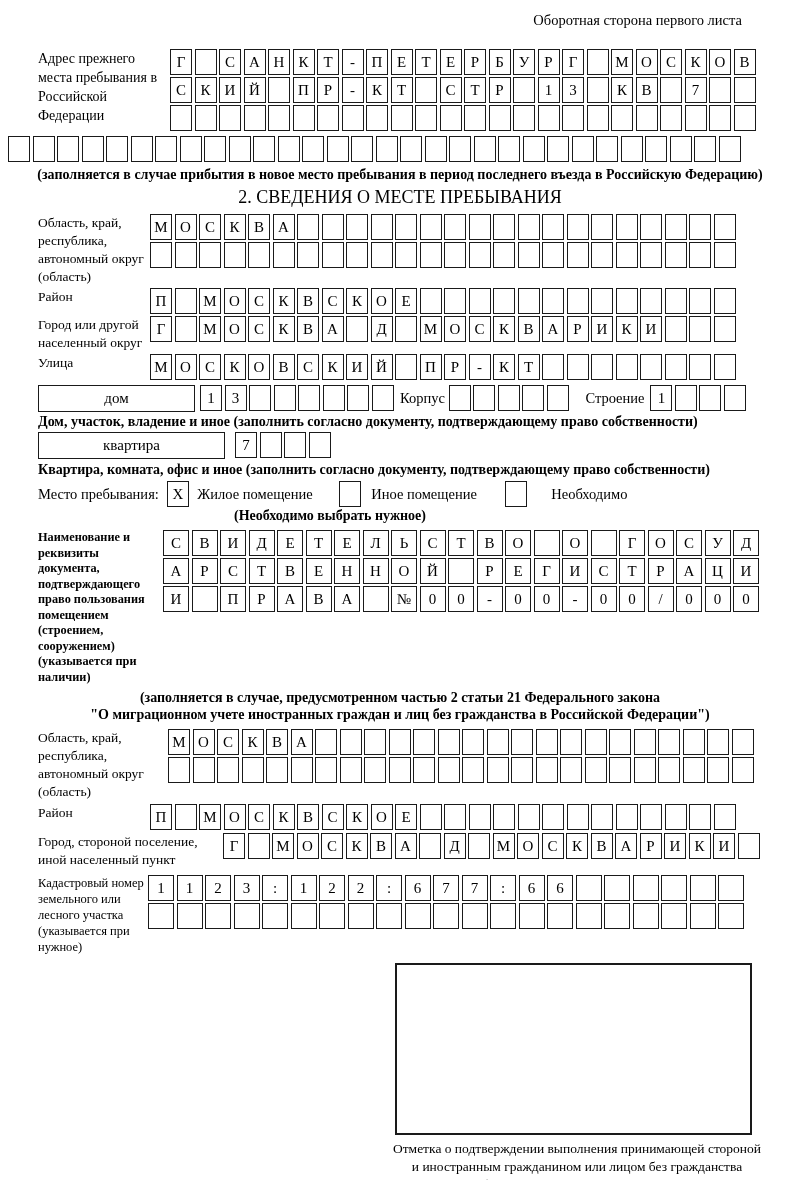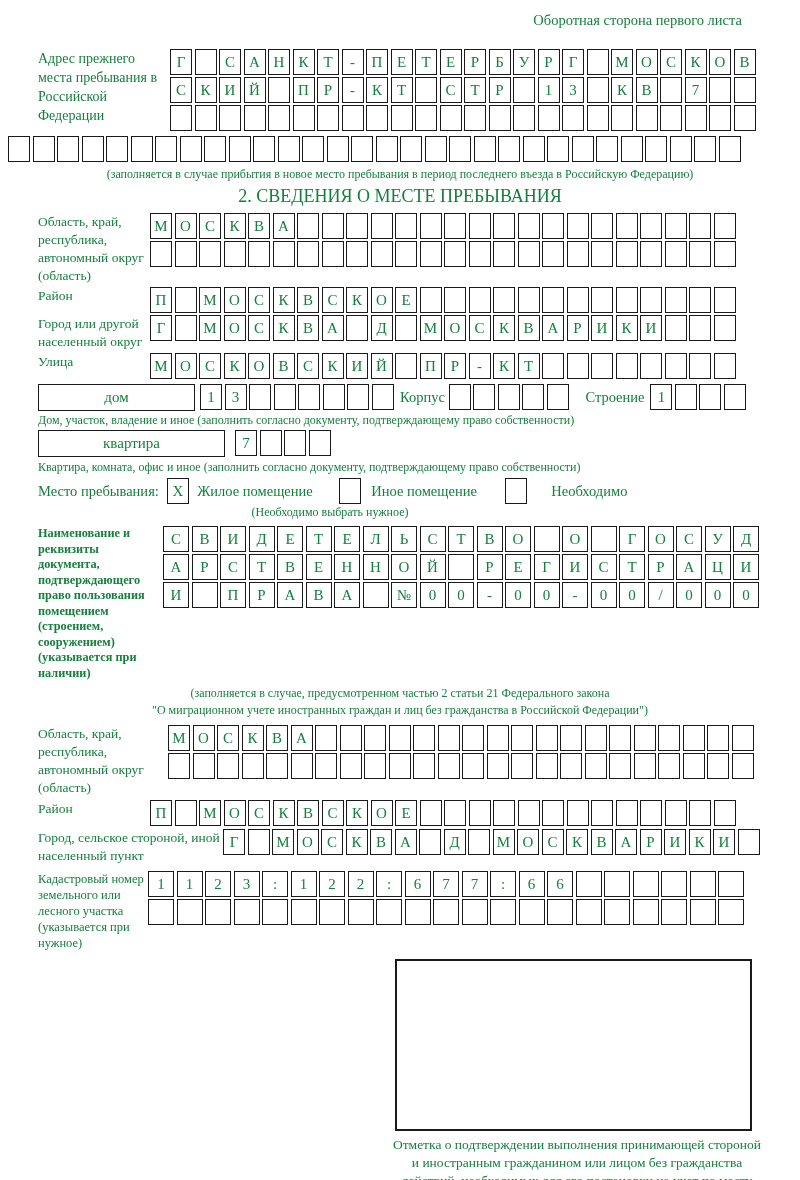--- a/index.html
+++ b/index.html
@@ -1,24 +1,24 @@
 <!DOCTYPE html>
 <html lang="ru"><head>
 <meta charset="utf-8">
 <style>
   html,body{margin:0;padding:0;background:#fff;}
   .page{
-    width:800px;height:1180px;background:#fff;color:#15803d;
+    width:800px;height:1180px;background:#fff;color:#000000;
     font-family:"Liberation Serif","DejaVu Serif",serif;
     position:relative;overflow:hidden;
   }
   .hdr{padding:12px 58px 0 0;text-align:right;font-size:14.5px;}
   .center{text-align:center;}
   .bold{font-weight:bold;}
-  .note{font-size:12px;}
+  .note{font-size:14px;font-weight:bold;}
   .title{font-size:18px;font-weight:normal;}
   .grp{display:flex;align-items:flex-start;}
   .lbl{font-size:13.5px;line-height:18px;flex:0 0 auto;}
   .lbl.f14{font-size:14px;line-height:19px;}
   .lbl.small{font-size:12.3px;line-height:15.5px;}
   .rows{flex:0 0 auto;}
   .rows .cells{margin-bottom:2px;}
   .cells{display:flex;}
   .cell{
     box-sizing:border-box;width:22px;height:26px;margin-right:2.5px;
@@ -525,21 +525,21 @@
         <span class="cell"></span>
         <span class="cell"></span>
         <span class="cell"></span>
         <span class="cell"></span>
         <span class="cell"></span>
         <span class="cell"></span>
       </div>
   </div>
 
   <div class="grp" style="margin:3px 0 0 38px;">
-    <div class="lbl" style="width:185px;">Город, сельское стороной, иной населенный пункт</div>
+    <div class="lbl" style="width:185px;">Город, стороной поселение, иной населенный пункт</div>
     <div class="cells">
         <span class="cell">Г</span>
         <span class="cell"></span>
         <span class="cell">М</span>
         <span class="cell">О</span>
         <span class="cell">С</span>
         <span class="cell">К</span>
         <span class="cell">В</span>
         <span class="cell">А</span>
         <span class="cell"></span>

